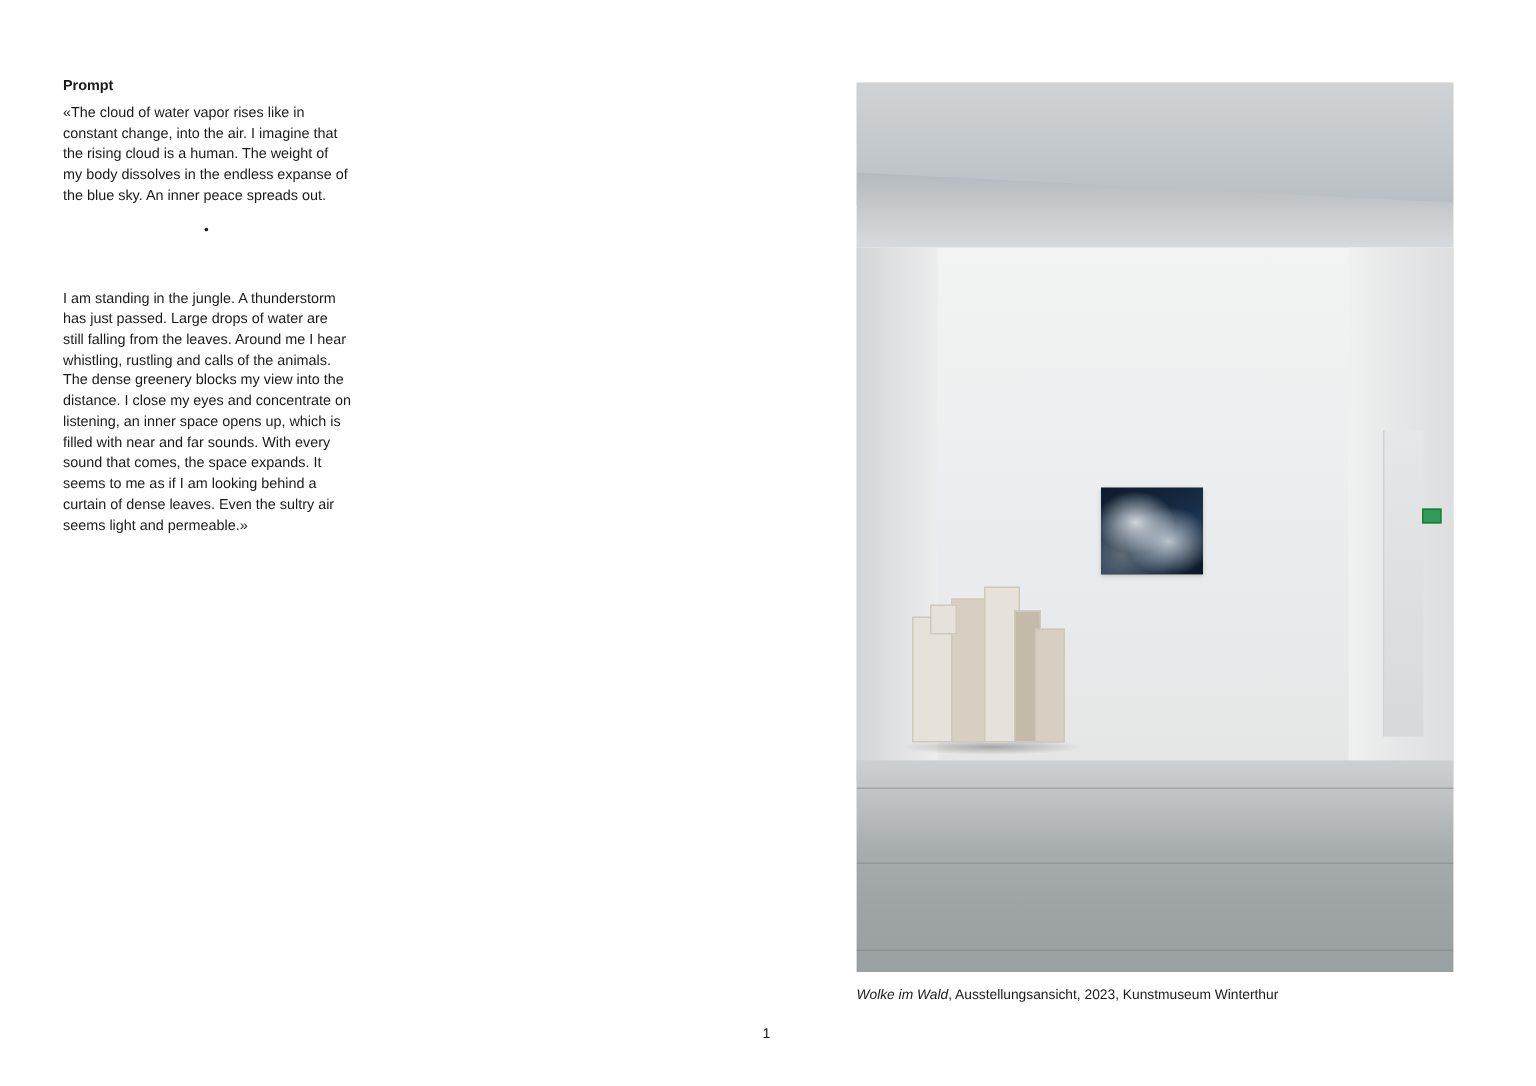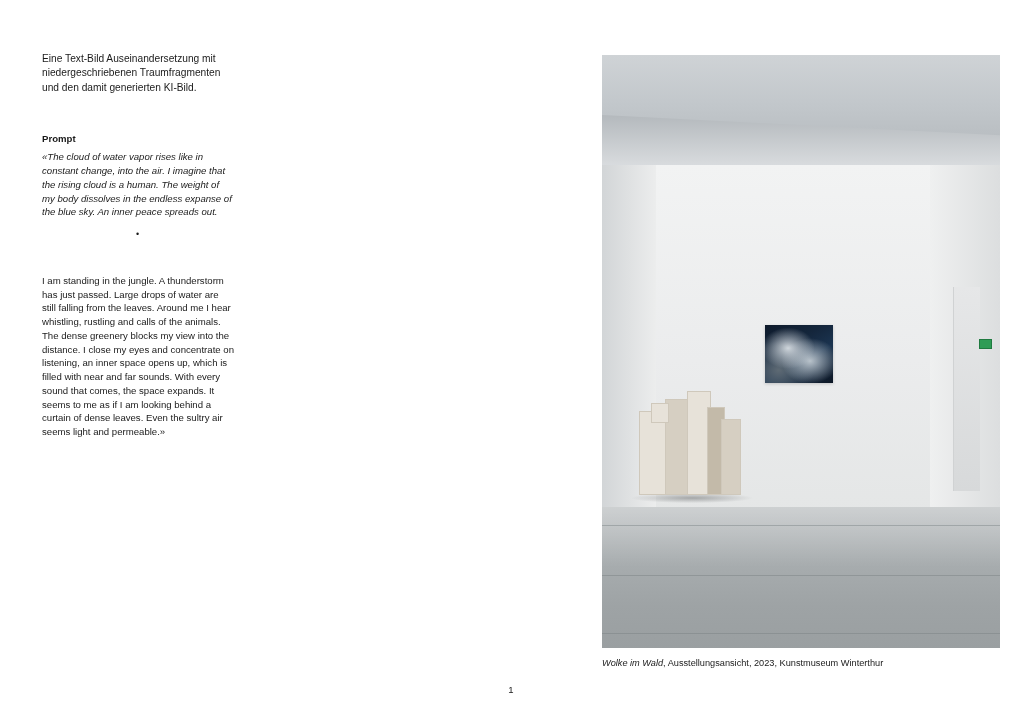--- a/index.html
+++ b/index.html
@@ -66,21 +66,20 @@
     font-size: 9.6px;
     font-weight: bold;
     margin-bottom: 6px;
   }
 
   .quote {
     font-size: 9.6px;
     line-height: 1.43;
     width: 192px;
     margin-bottom: 8px;
-    font-style: italic;
   }
 
   .separator {
     font-size: 9px;
     text-align: center;
     width: 192px;
     color: #1a1a1a;
     margin: 10px 0 12px 0;
     letter-spacing: 1px;
   }
@@ -88,21 +87,21 @@
   .quote2 {
     font-size: 9.6px;
     line-height: 1.43;
     width: 192px;
     margin-top: 35px;
   }
 
   
   .figure {
     position: absolute;
-    left: 602px;
+    left: 571px;
     top: 55px;
     width: 398px;
   }
   .photo {
     position: relative;
     width: 398px;
     height: 593px;
     overflow: hidden;
     background: #d9dbdc;
   }
@@ -228,21 +227,20 @@
 </style>
 </head>
 <body>
 
 <div class="page">
 
   <div class="text-col">
 
 
 
-    <div class="intro">Eine Text-Bild Auseinandersetzung mit niedergeschriebenen Traumfragmenten und den damit generierten KI-Bild.</div>
 
     <div class="section-label">Prompt</div>
 
     <div class="quote">«The cloud of water vapor rises like in constant change, into the air. I imagine that the rising cloud is a human. The weight of my body dissolves in the endless expanse of the blue sky. An inner peace spreads out.</div>
 
     <div class="separator">•</div>
 
     <div class="quote2">I am standing in the jungle. A thunderstorm has just passed. Large drops of water are still falling from the leaves. Around me I hear whistling, rustling and calls of the animals. The dense greenery blocks my view into the distance. I close my eyes and concentrate on listening, an inner space opens up, which is filled with near and far sounds. With every sound that comes, the space expands. It seems to me as if I am looking behind a curtain of dense leaves. Even the sultry air seems light and permeable.»</div>
   </div>
 

